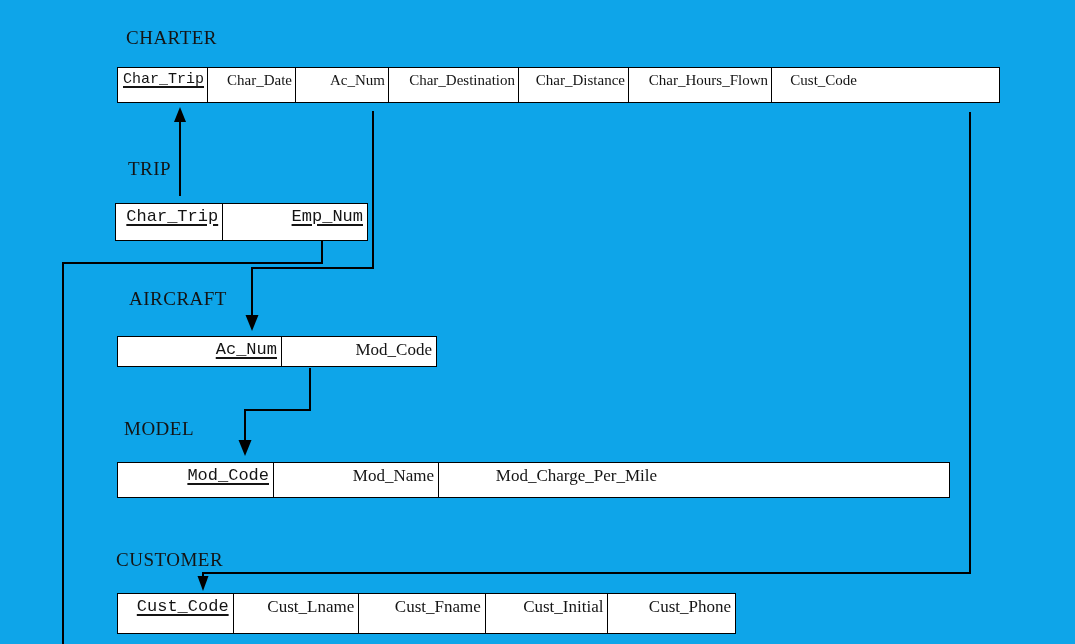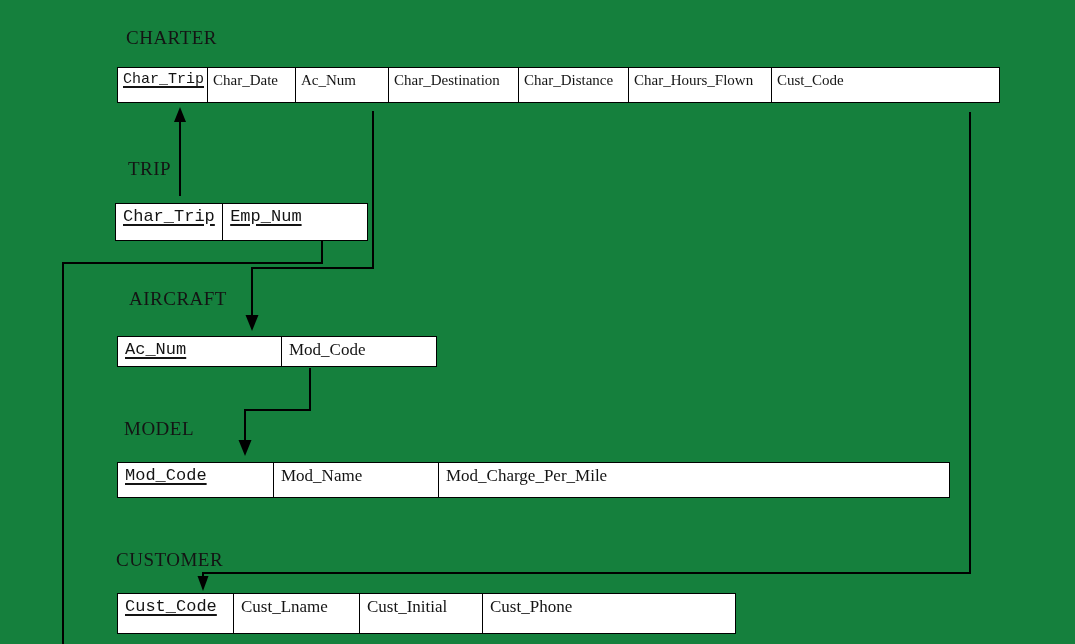--- a/index.html
+++ b/index.html
@@ -1,23 +1,24 @@
 <!DOCTYPE html>
 <html><head>
 <meta charset="utf-8">
 <style>
   html, body { margin: 0; padding: 0; background: #ffffff; }
   #canvas {
     position: relative;
     width: 1075px;
     height: 644px;
-    background: #15803d;
+    background: #0ea5e9;
     overflow: hidden;
     font-family: "Liberation Serif", "DejaVu Serif", serif;
     color: #141414;
+    text-align: right;
   }
   .entity-label {
     position: absolute;
     font-size: 19px;
     line-height: 21px;
     letter-spacing: 0.5px;
     white-space: nowrap;
     color: #141414;
   }
   .tbl {
@@ -105,17 +106,18 @@
   <div class="tbl" style="left:117px; top:462px; width:833px; height:36px;">
     <div class="cell pk" style="width:156px">Mod_Code</div>
     <div class="cell" style="width:165px">Mod_Name</div>
     <div class="cell" style="width:222px">Mod_Charge_Per_Mile</div>
   </div>
 
   <div class="entity-label" style="left:116px; top:549px;">CUSTOMER</div>
   <div class="tbl" style="left:117px; top:593px; width:619px; height:41px;">
     <div class="cell pk" style="width:116px">Cust_Code</div>
     <div class="cell" style="width:126px">Cust_Lname</div>
+    <div class="cell" style="width:127px">Cust_Fname</div>
     <div class="cell" style="width:123px">Cust_Initial</div>
     <div class="cell" style="width:127px">Cust_Phone</div>
   </div>
 
 </div>
 
 </body></html>

